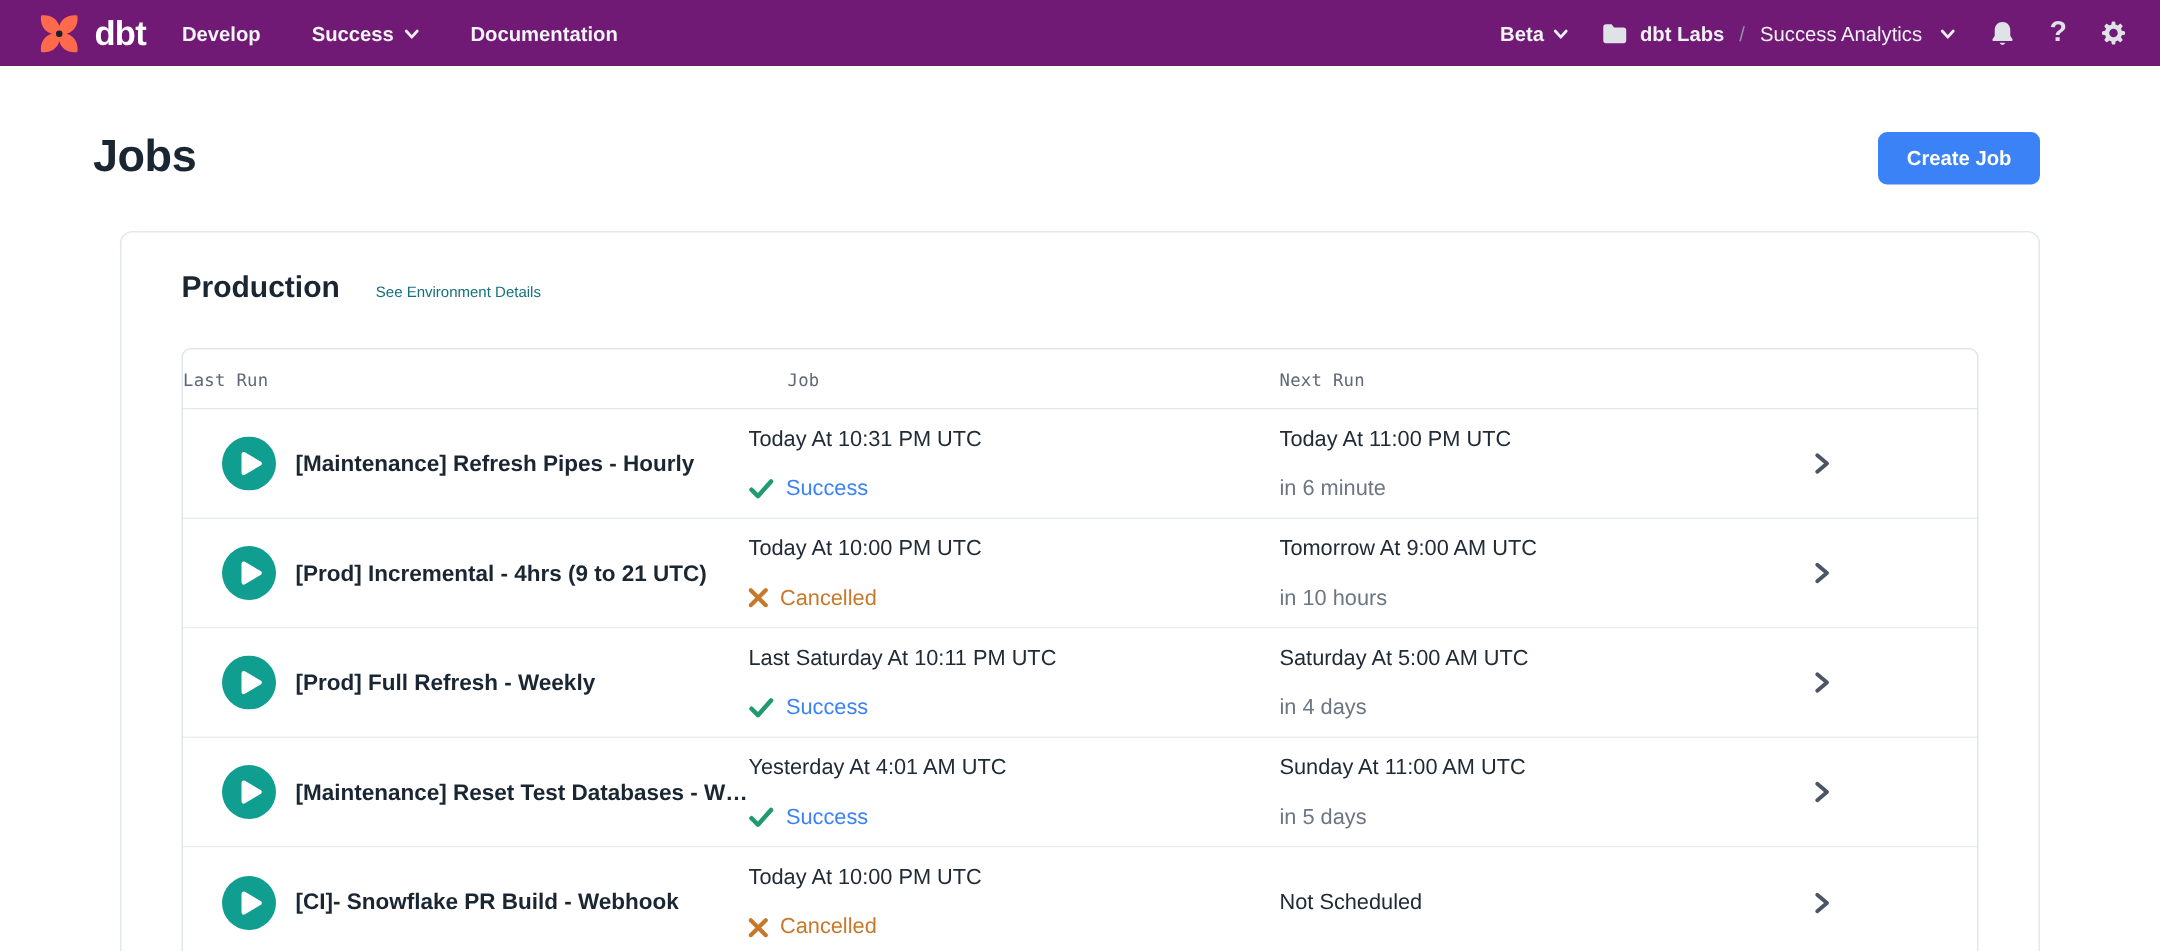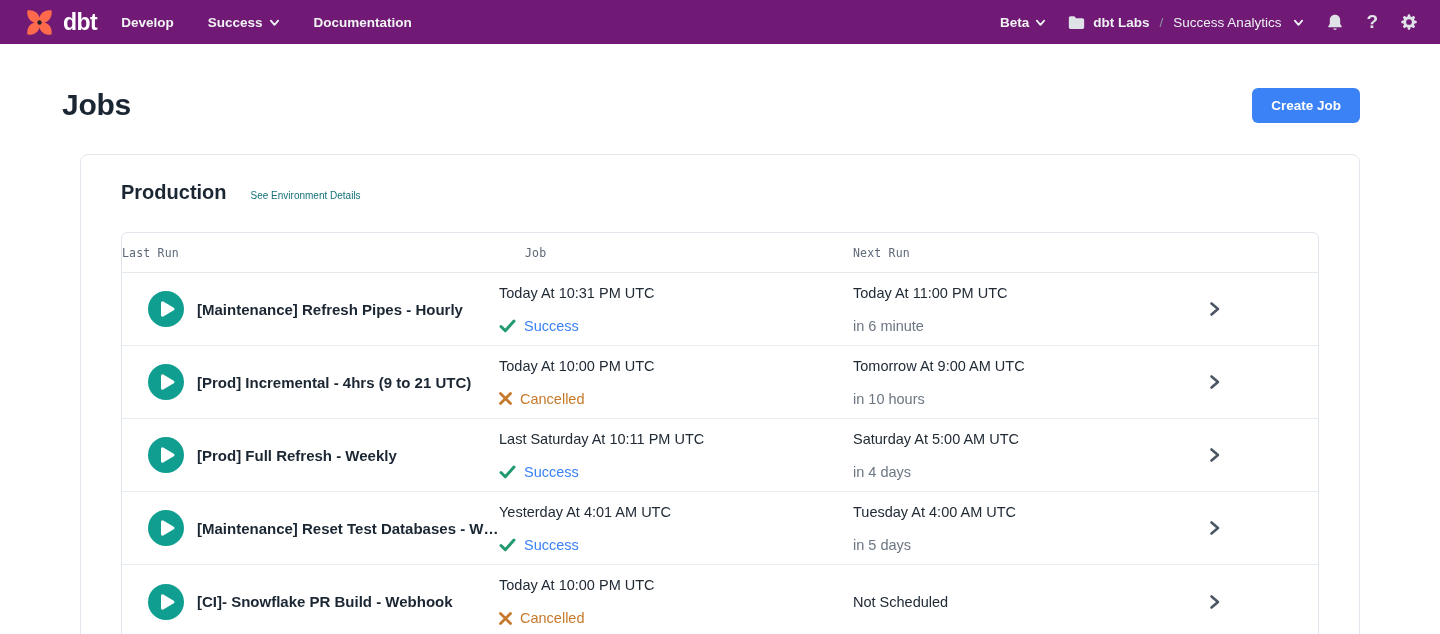--- a/index.html
+++ b/index.html
@@ -274,21 +274,21 @@
         <span class="st-icon-success" style="display:flex;">
           <svg width="17" height="14" viewBox="0 0 17 14">
                   <path d="M2 7.5 L6.3 11.8 L15 2" fill="none" stroke="#219a6e" stroke-width="3" stroke-linecap="round" stroke-linejoin="round"></path>
                 </svg>
         </span>
 
         <span class="st-label">Success</span>
       </span>
     </div>
     <div class="cell-two">
-      <span class="run-time">Tuesday At 4:00 AM UTC</span>
+      <span class="run-time">Sunday At 11:00 AM UTC</span>
       <span class="run-relative">in 5 days</span>
     </div>
     <div class="cell-chev">
       <span class="chev-right">
         <svg width="15" height="16" viewBox="0 0 15 16">
                 <polyline points="4.5,2.5 11,8 4.5,13.5" fill="none" stroke="#4b5563" stroke-width="2.6" stroke-linecap="round" stroke-linejoin="round"></polyline>
               </svg>
       </span>
     </div>
   </div>

